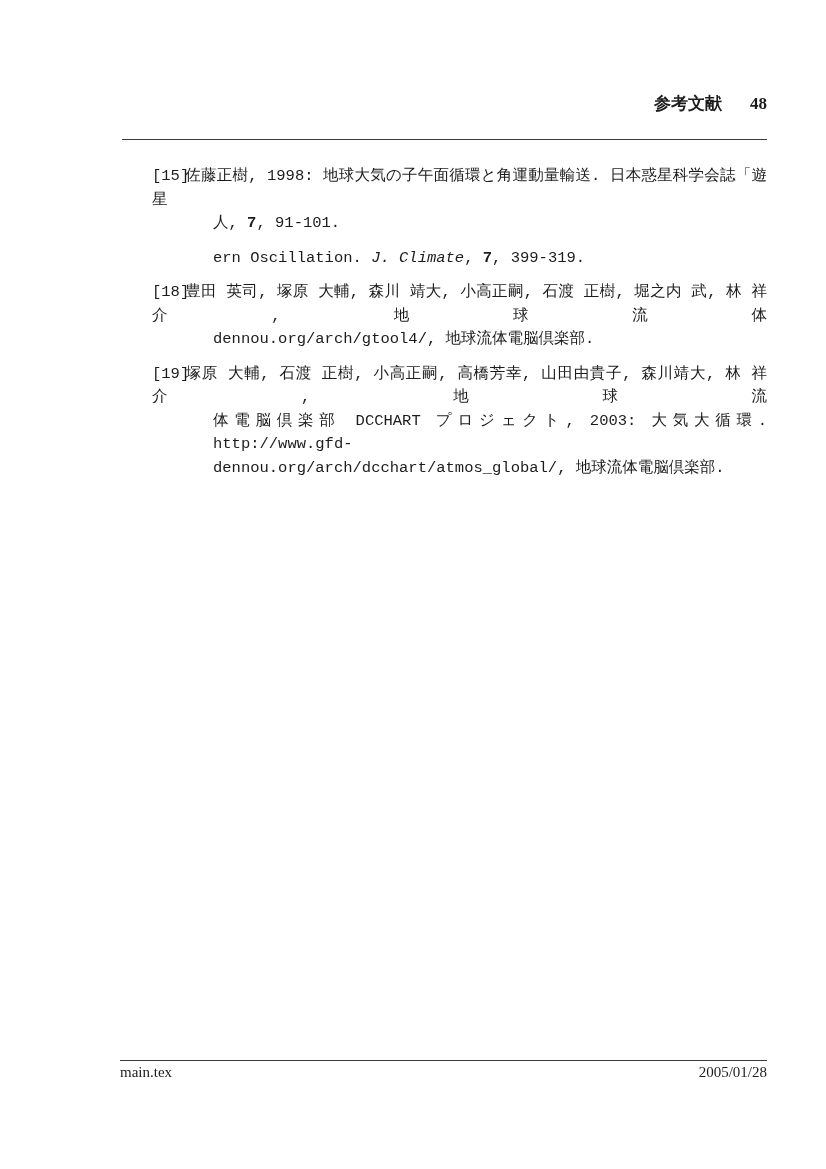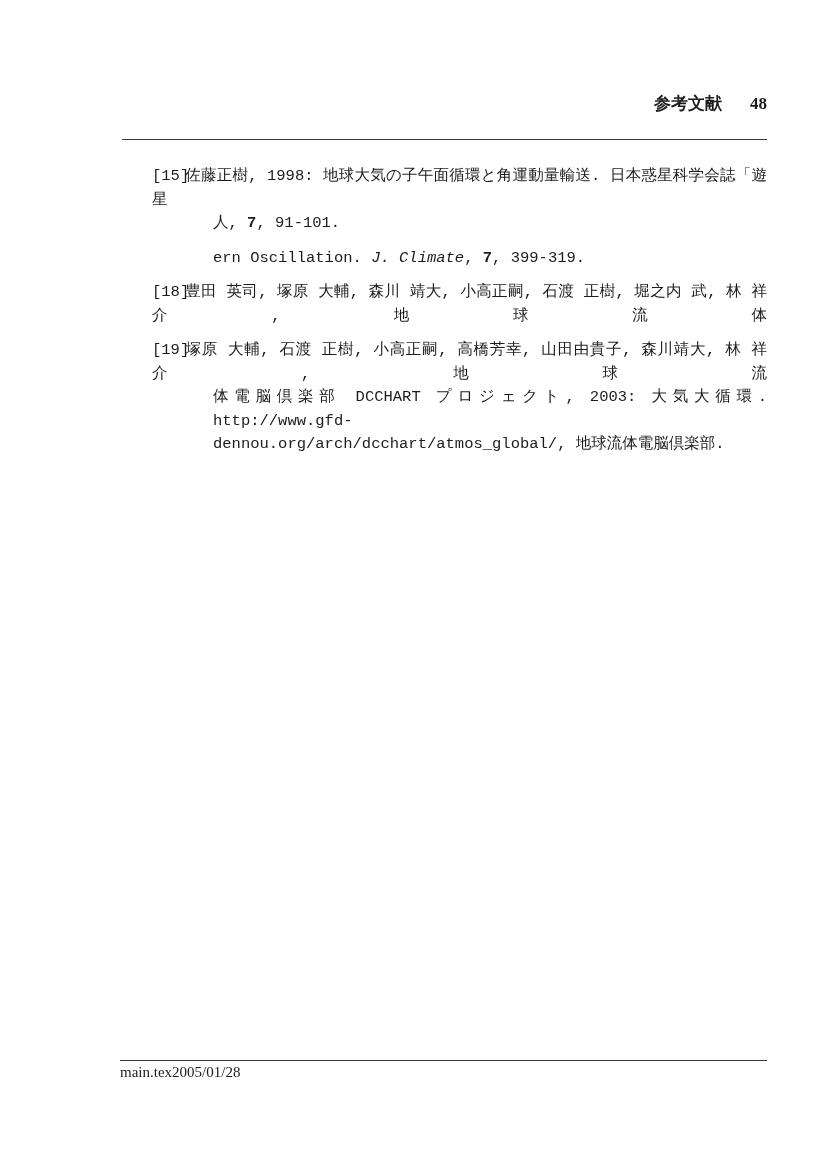--- a/index.html
+++ b/index.html
@@ -69,21 +69,21 @@
     width: 647px;
     height: 0;
     border-top: 1.2px solid #3a3a3a;
   }
   .footer {
     position: absolute;
     top: 1064px;
     left: 120px;
     width: 647px;
     display: flex;
-    justify-content: flex-start;
+    justify-content: space-between;
     font-size: 15px;
   }
 </style>
 </head>
 <body>
 
 <div class="page">
 
   <div class="header">
     <span>参考文献</span>
@@ -94,20 +94,21 @@
   <div class="references" id="refs">
       <div class="ref">
         <div class="line j"><span class="ref-label">[15]</span><span class="">佐藤正樹, 1998: 地球大気の子午面循環と角運動量輸送. 日本惑星科学会誌「遊星</span></div>
         <div class="line cont"><span class="">人, </span><span class="seg-b ">7</span><span class="">, 91-101.</span></div>
       </div>
       <div class="ref">
         <div class="line cont"><span class="">ern Oscillation. </span><span class="seg-i">J. Climate</span><span class="">, </span><span class="seg-b ">7</span><span class="">, 399-319.</span></div>
       </div>
       <div class="ref">
         <div class="line j"><span class="ref-label">[18]</span><span class="">豊田 英司, 塚原 大輔, 森川 靖大, 小高正嗣, 石渡 正樹, 堀之内 武, 林 祥介, 地球流体</span></div>
+        <div class="line cont"><span class="">dennou.org/arch/gtool4/, 地球流体電脳倶楽部.</span></div>
       </div>
       <div class="ref">
         <div class="line j"><span class="ref-label">[19]</span><span class="">塚原 大輔, 石渡 正樹, 小高正嗣, 高橋芳幸, 山田由貴子, 森川靖大, 林 祥介, 地球流</span></div>
         <div class="line j cont"><span class="">体電脳倶楽部 DCCHART プロジェクト, 2003: 大気大循環. http://www.gfd-</span></div>
         <div class="line cont"><span class="">dennou.org/arch/dcchart/atmos_global/, 地球流体電脳倶楽部.</span></div>
       </div>
     </div>
 
   <div class="footer-rule"></div>
   <div class="footer">

